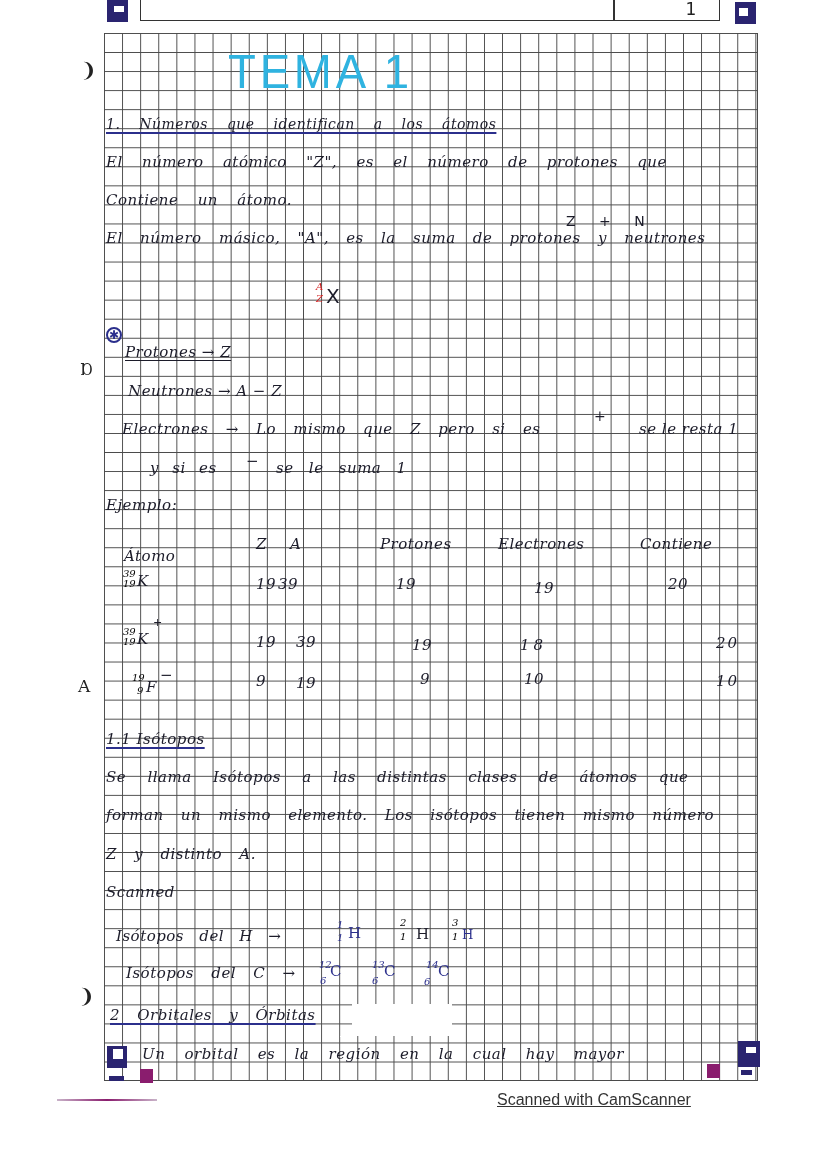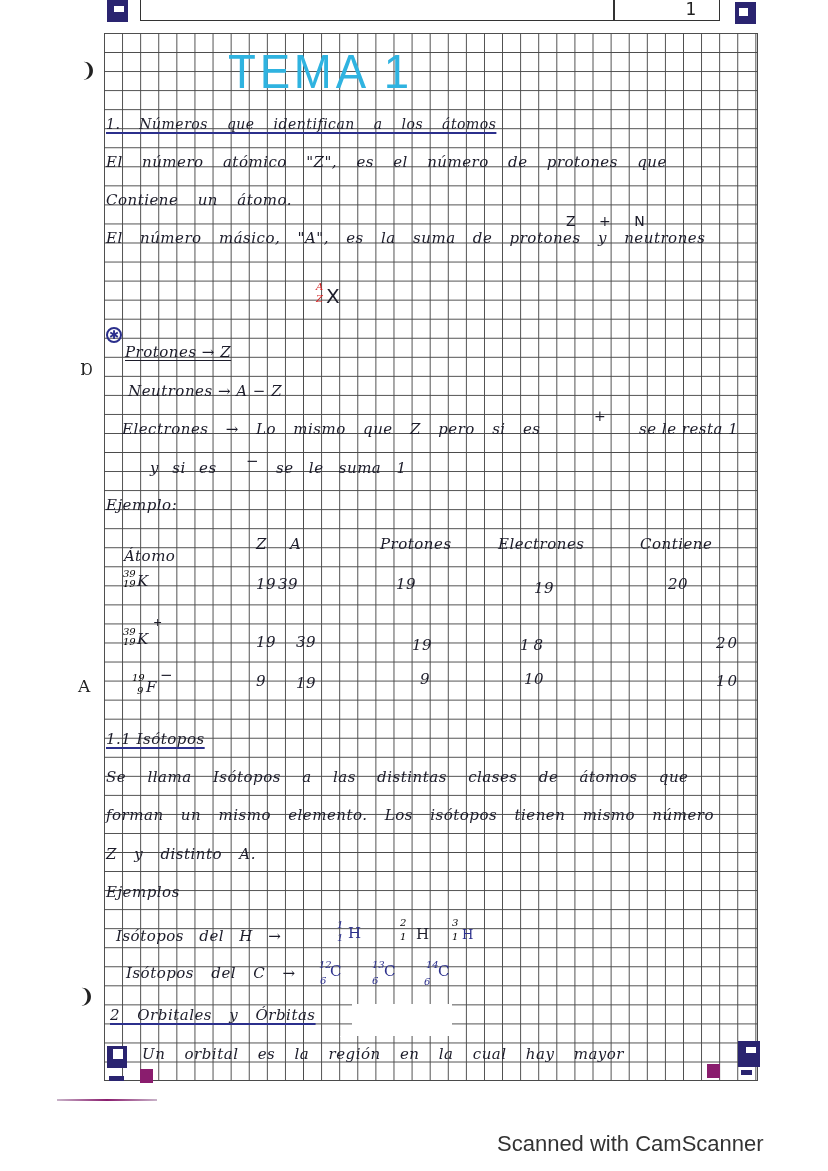--- a/index.html
+++ b/index.html
@@ -79,22 +79,22 @@
     position: absolute; left: 106px; top: 327px; width: 16px; height: 16px;
     border: 2px solid #2b2f8c; border-radius: 50%; box-sizing: border-box;
     color: #2b2f8c; font-size: 12px; line-height: 12px; text-align: center;
     font-family: "DejaVu Sans", sans-serif; font-weight: bold;
   }
 
   .margin-mark {
     position: absolute; font-family: "DejaVu Serif", serif; font-size: 20px; color: #222;
   }
   .footer-text {
-    position: absolute; left: 497px; top: 1131px;
-    font-family: "Liberation Sans", sans-serif; font-size: 22px; color: #333;
+    position: absolute; left: 497px; top: 1091px;
+    font-family: "Liberation Sans", sans-serif; font-size: 16px; color: #333; text-decoration: underline;
   }
   .pink-line { position: absolute; left: 57px; top: 1099px; width: 100px; height: 2px; background: linear-gradient(to right, #c9b3c9, #8a1d6e, #c9b3c9); }
 </style>
 </head>
 <body>
 
 <div class="page">
 
   <div class="marker tl"></div>
   <div class="header-box">
@@ -179,21 +179,21 @@
       <span class="hw" style="left:420px;top:672px;">9</span>
       <span class="hw" style="left:524px;top:672px;">10</span>
       <span class="hw" style="left:716px;top:674px;letter-spacing:2px;">10</span>
     </div>
   </div>
 
   <div class="hw u" style="left:106px;top:732px;">1.1 Isótopos</div>
   <div class="hw wide" style="left:106px;top:770px;word-spacing:16px;">Se llama Isótopos a las distintas clases de átomos que</div>
   <div class="hw wide" style="left:106px;top:808px;word-spacing:12px;">forman un mismo elemento. Los isótopos tienen mismo número</div>
   <div class="hw wide" style="left:106px;top:847px;word-spacing:12px;">Z y distinto A.</div>
-  <div class="hw" style="left:106px;top:885px;">Ejemplos</div>
+  <div class="hw" style="left:106px;top:885px;">Scanned</div>
 
   <div class="hw wide" style="left:116px;top:929px;word-spacing:10px;">Isótopos del H →</div>
   <div>
     <span class="sup blue" style="left:337px;top:920px;">1</span>
     <span class="sub blue" style="left:337px;top:933px;">1</span>
     <span class="hw blue" style="left:348px;top:926px;font-style:normal;">H</span>
     <span class="sup" style="left:400px;top:918px;">2</span>
     <span class="sub" style="left:400px;top:932px;">1</span>
     <span class="hw" style="left:416px;top:927px;font-style:normal;">H</span>
     <span class="sup" style="left:452px;top:918px;">3</span>

